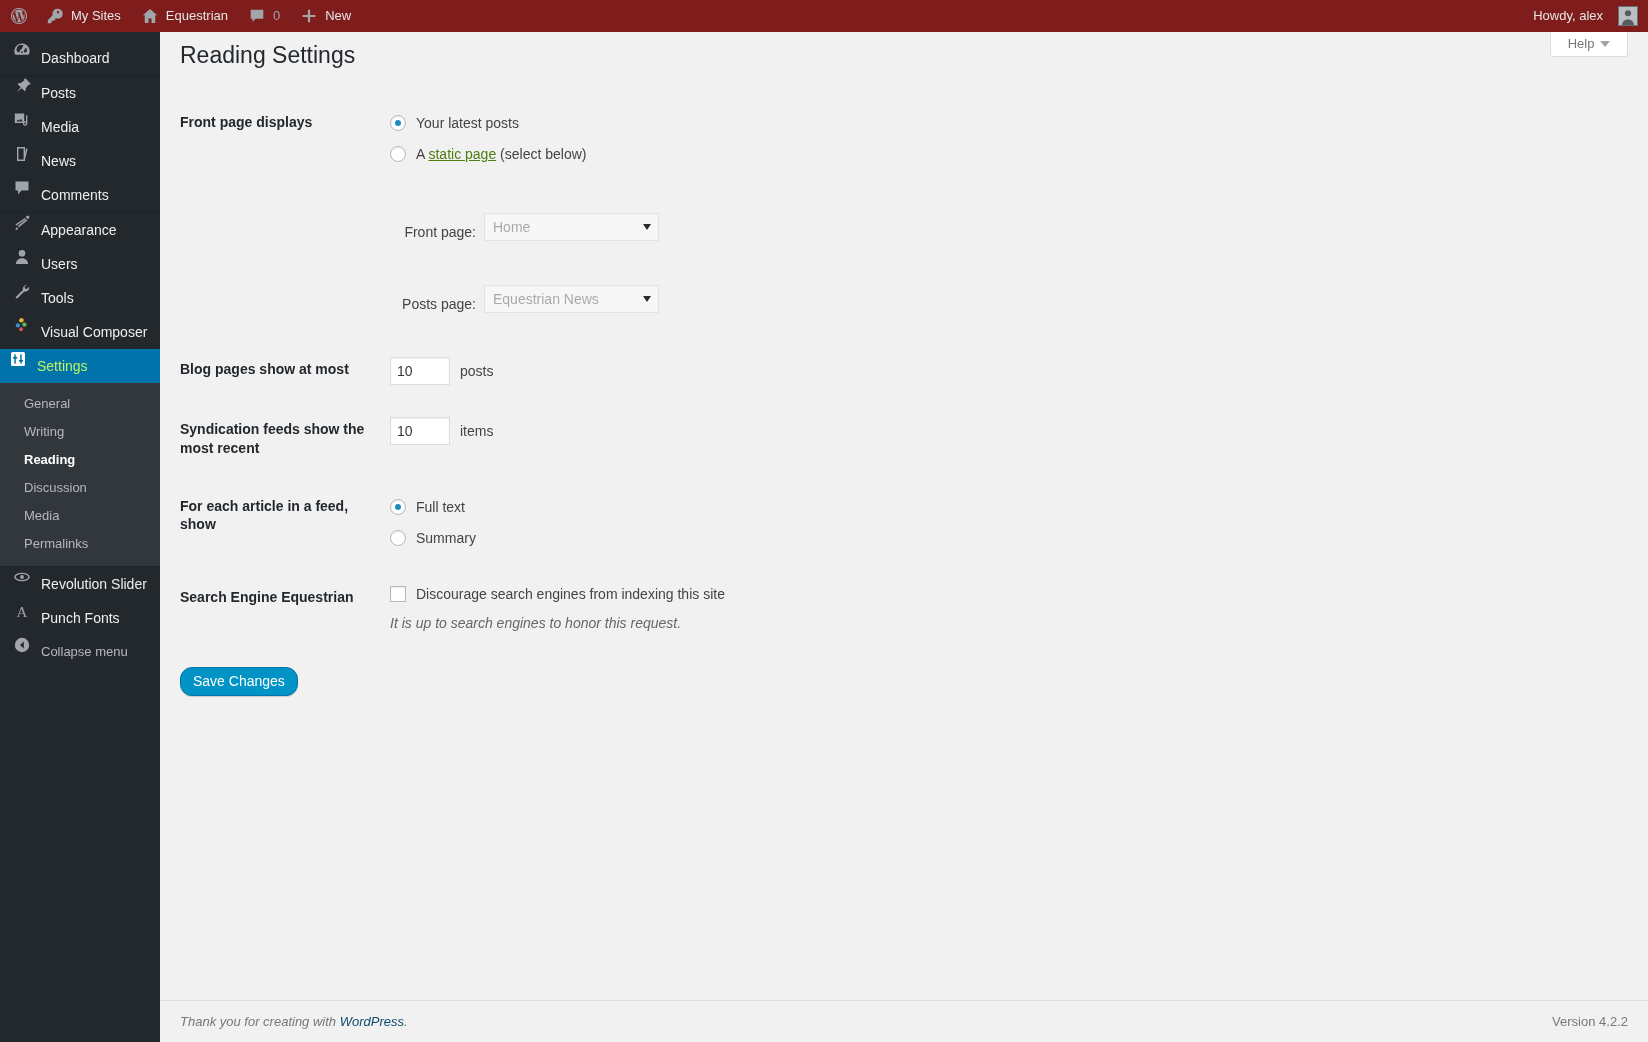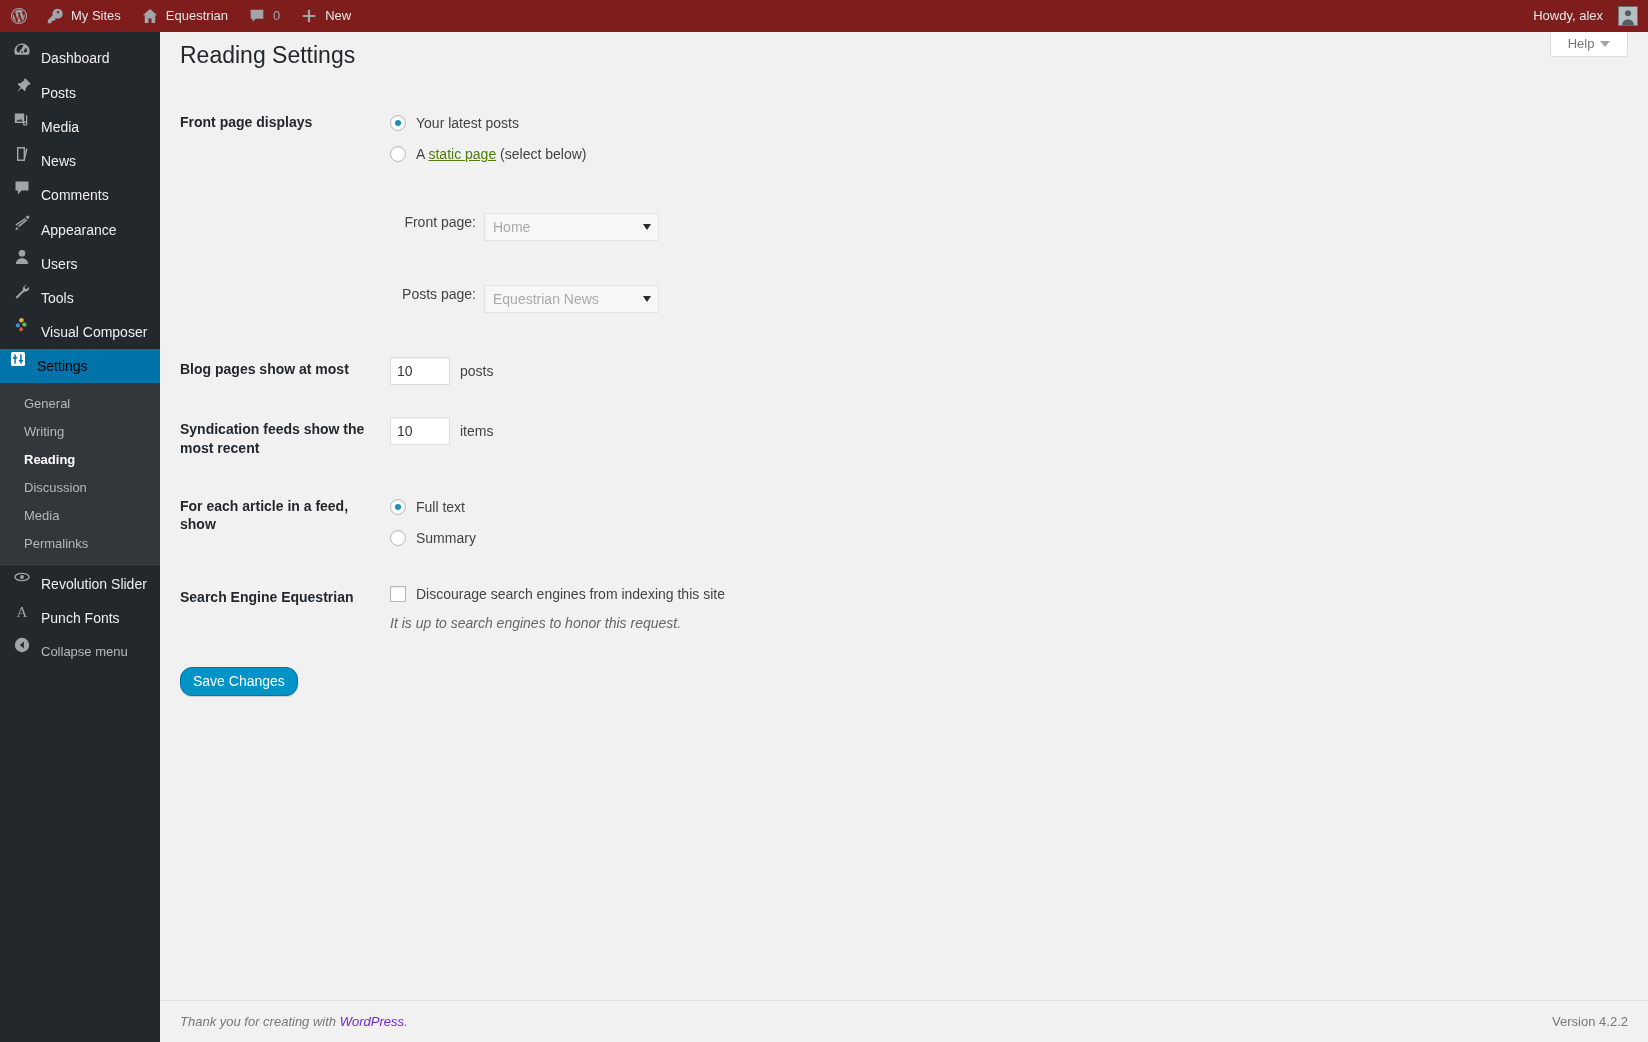--- a/index.html
+++ b/index.html
@@ -63,21 +63,21 @@
     width: 20px; height: 20px; margin-right: 9px;
     display: inline-flex; align-items: center; justify-content: center;
     color: #a0a5aa; flex: 0 0 20px;
   }
   .menu-top .mi svg { display: block; }
   .menu-top .mlabel { font-size: 14px; }
   .menu-sep { height: 1px; background: #1d2327; margin: 9px 0; }
   .menu-gap { height: 9px; }
 
   li.current > .menu-top {
-    background: #0073aa; color: #000000; font-weight: 400; padding-left: 8px;
+    background: #0073aa; color: #bef264; font-weight: 400; padding-left: 8px;
   }
   li.current > .menu-top .mi { color: #fff; }
   .menu-arrow {
     position: absolute; right: -8px; top: 50%; transform: translateY(-50%);
     width: 0; height: 0;
     border-top: 8px solid transparent;
     border-bottom: 8px solid transparent;
     border-left: 8px solid #f1f1f1;
   }
 
@@ -149,21 +149,21 @@
     box-shadow: inset 0 1px 2px rgba(0,0,0,.07);
   }
   .radio.checked::after {
     content: ""; width: 6px; height: 6px; border-radius: 50%;
     background: #1e8cbe; display: block;
   }
   .radio-label { font-size: 14px; color: #444; cursor: pointer; }
   .radio-label a { color: #4d7c0f; text-decoration: underline; }
 
   .nested-selects { margin-top: 16px; }
-  .select-row { display: flex; align-items: flex-start; margin-bottom: 12px; margin-top: 44px; }
+  .select-row { display: flex; align-items: flex-end; margin-bottom: 12px; margin-top: 44px; }
   .select-row .sel-label {
     width: 86px; text-align: right; margin-right: 8px;
     font-size: 14px; color: #444;
   }
   .fake-select {
     position: relative;
     width: 175px; height: 28px;
     background: #f7f7f7; border: 1px solid #e3e3e3;
     border-radius: 0;
     display: flex; align-items: center;
@@ -220,21 +220,21 @@
   
   #wpfooter {
     position: absolute; bottom: 0; left: 0;
     width: 1488px; height: 42px;
     padding: 0 20px;
     border-top: 1px solid #dfdfdf;
     color: #777; font-size: 13px;
     display: flex; align-items: center; justify-content: space-between;
   }
   #wpfooter .left { font-style: italic; }
-  #wpfooter .left a { color: #6d28d9; text-decoration: none; font-style: italic; }
+  #wpfooter .left a { color: #0c4a6e; text-decoration: none; font-style: italic; }
   #wpfooter .right { color: #777; }
 </style>
 </head>
 <body>
 
 <div id="adminbar">
   <div class="ab-left">
 
     <div class="ab-item wp-logo-item">
       <span class="ab-icon">

